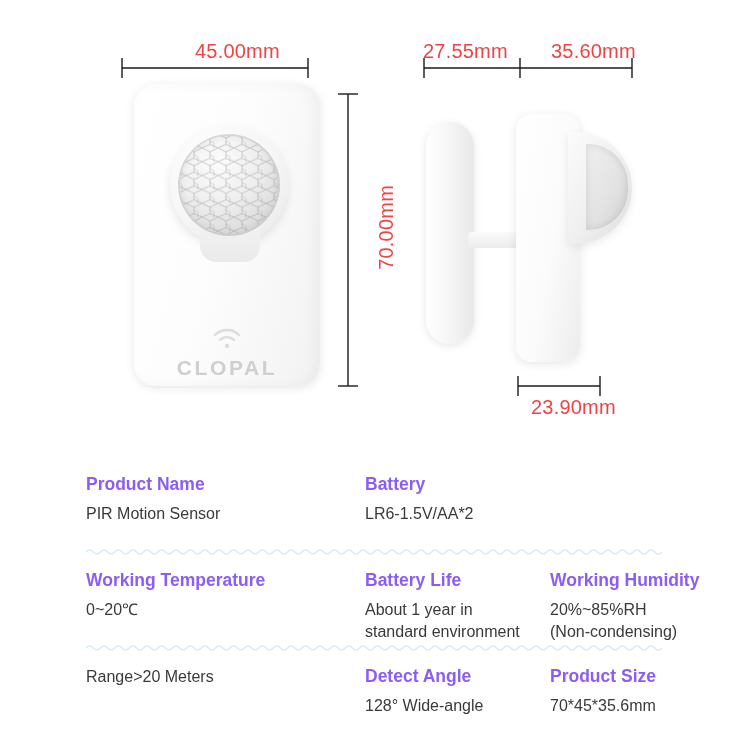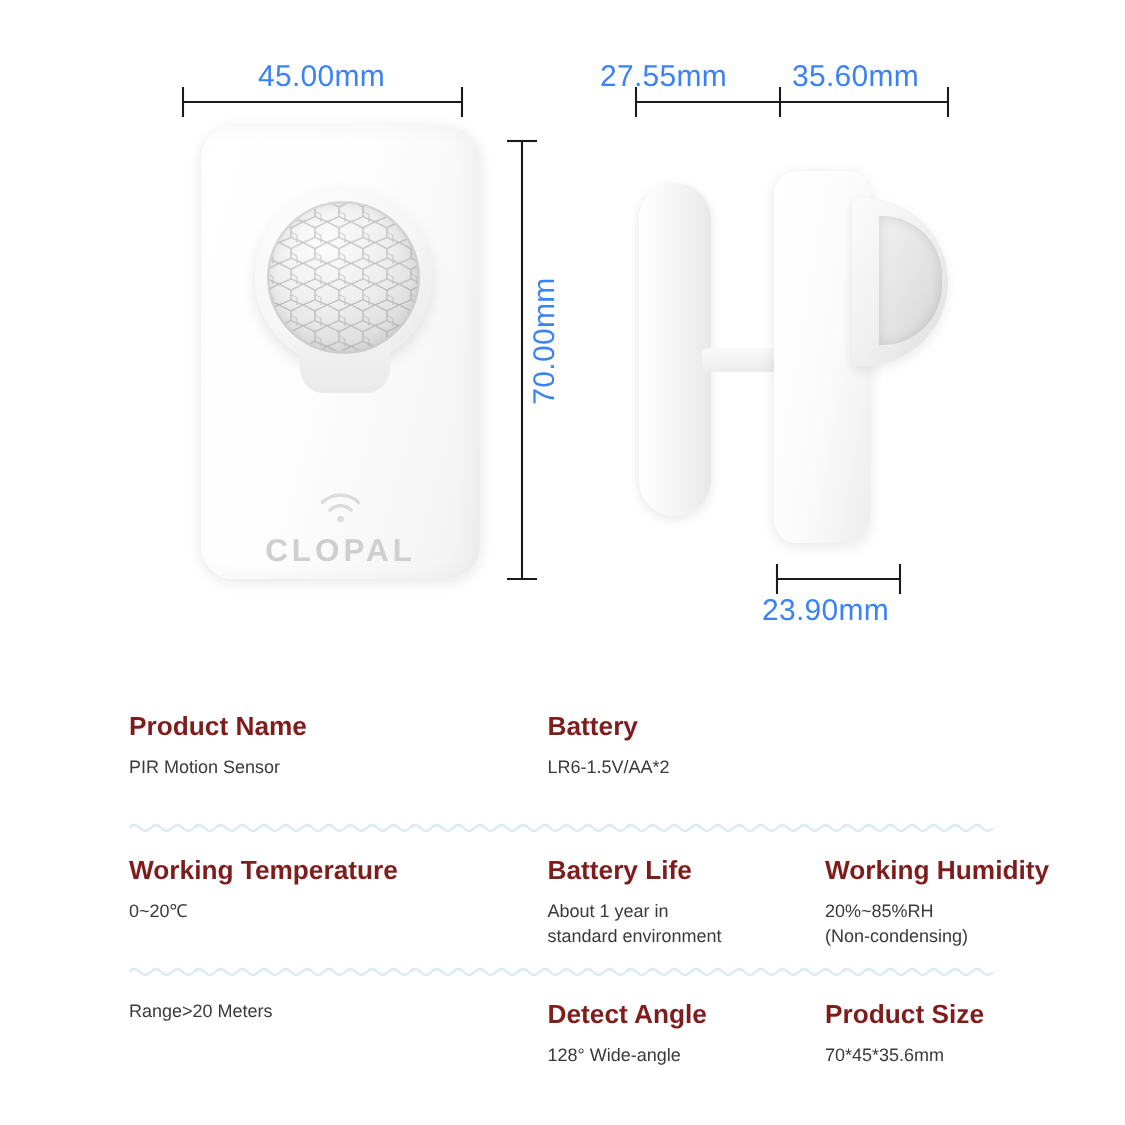--- a/index.html
+++ b/index.html
@@ -19,23 +19,24 @@
   
   #diagram {
     position: absolute;
     left: 0; top: 0;
     width: 750px; height: 445px;
   }
 
   .dim-label {
     position: absolute;
     font-size: 20px;
-    color: #3b82f6;
+    color: #ef4444;
     white-space: nowrap;
     letter-spacing: 0.2px;
+    margin-left: 23px;
   }
   .dim-label.vertical {
     writing-mode: vertical-rl;
     transform: rotate(180deg);
   }
 
   
   #dim-svg {
     position: absolute;
     left: 0; top: 0;
@@ -168,26 +169,26 @@
   .spec-cell {
     flex: 0 0 auto;
     padding-top: 22px;
   }
   .spec-cell.c1 { width: 255px; }
   .spec-cell.c2 { width: 185px; margin-left: 24px; }
   .spec-cell.c3 { width: 160px; }
   .spec-title {
     font-size: 17.5px;
     font-weight: 700;
-    color: #7f1d1d;
+    color: #8b5cf6;
     margin: 0 0 8px 0;
     white-space: nowrap;
   }
   .spec-value {
-    font-size: 12px;
+    font-size: 16px;
     color: #3a3a3a;
     line-height: 1.38;
     white-space: pre-line;
   }
   .wavy {
     position: absolute;
     left: 86px;
     width: 578px;
     height: 8px;
     opacity: 0.75;

